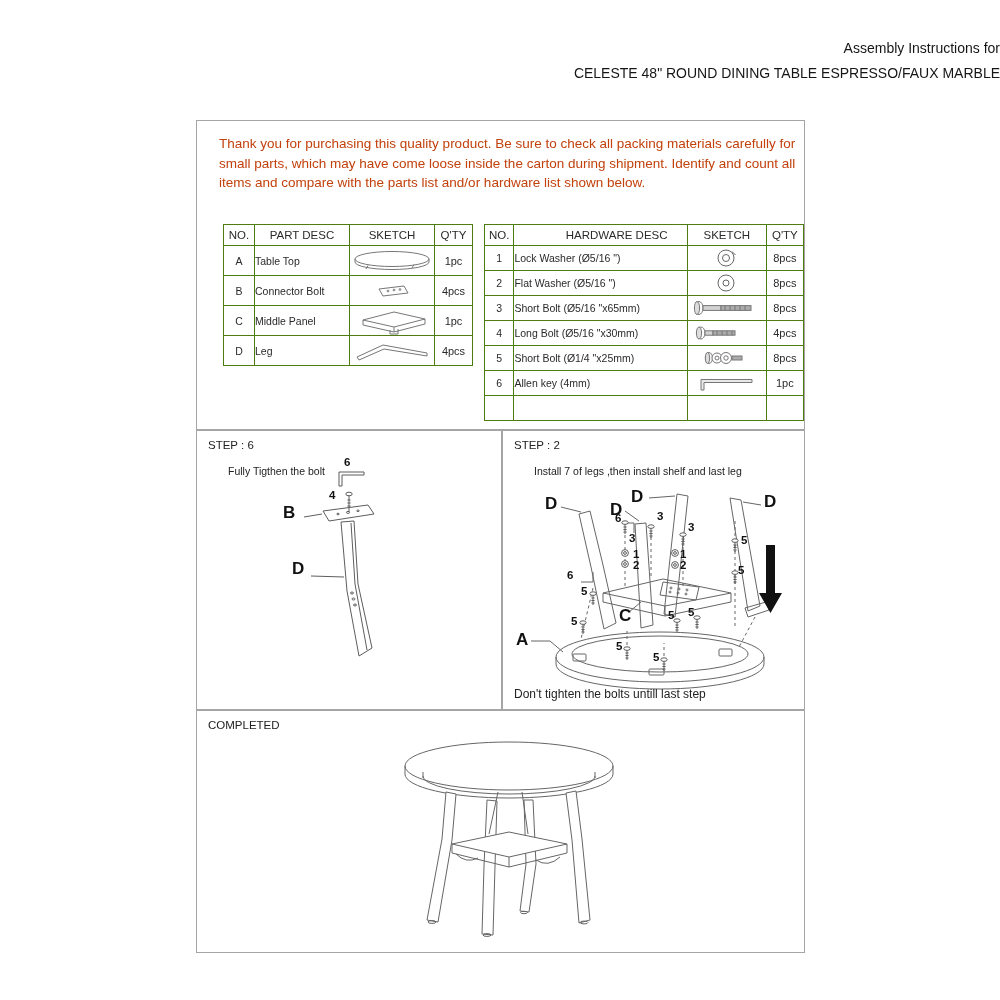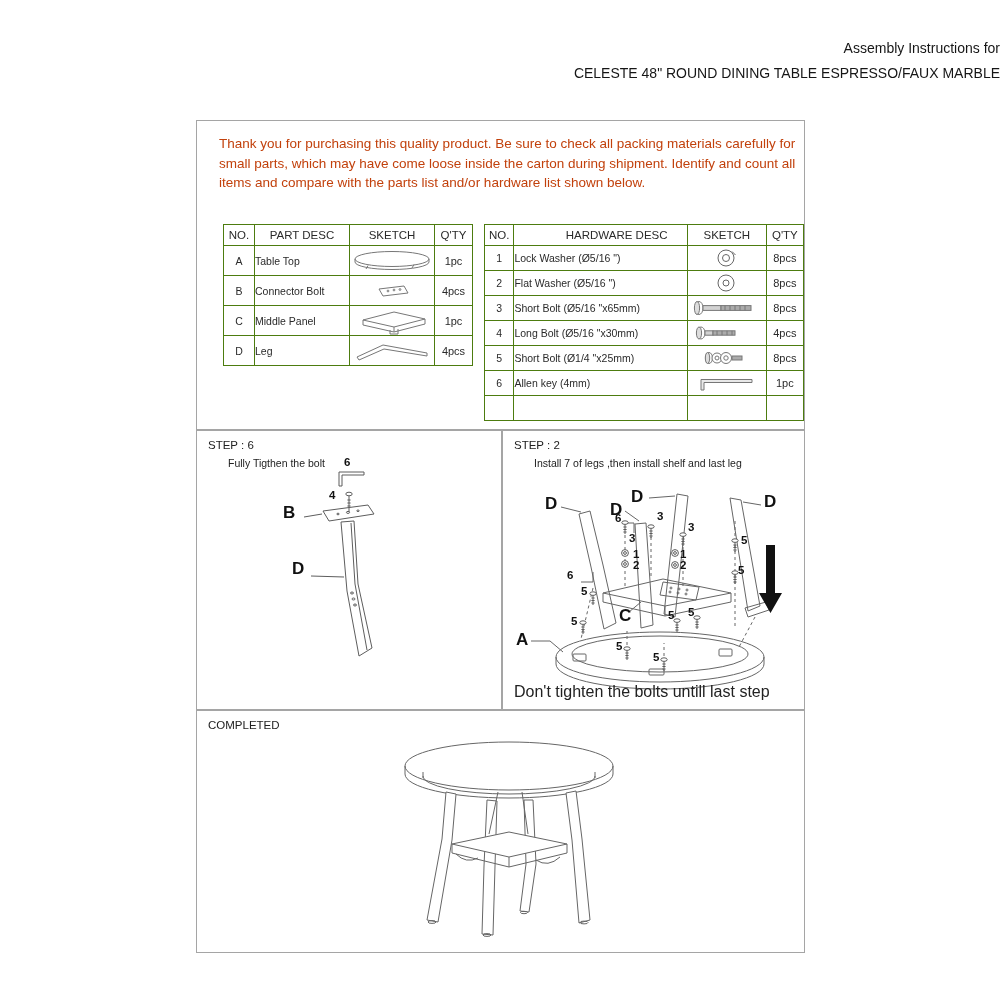--- a/index.html
+++ b/index.html
@@ -10,26 +10,26 @@
   #intro{position:absolute;left:22px;top:13px;width:578px;font-size:13.5px;line-height:19.5px;color:#c2410c;}
   table.lst{border-collapse:collapse;table-layout:fixed;}
   table.lst td,table.lst th{border:1px solid #4d7c0f;padding:0;overflow:hidden;}
   table.lst th{font-weight:normal;font-size:11.5px;color:#2a2a2a;text-align:center;}
   table.lst td{font-size:10.5px;color:#2a2a2a;}
   td.cno,td.cqty{text-align:center;}
   td.cdesc{padding-left:8px;margin-left:30px;}
   td.csk{text-align:center;}
   td.csk svg{vertical-align:middle;}
   .step-title{position:absolute;left:11px;top:8px;font-size:11.5px;color:#222;}
-  .step-sub{position:absolute;left:11px;top:26px;font-size:10.5px;color:#222;padding-left:20px;}
+  .step-sub{position:absolute;left:11px;top:34px;font-size:10.5px;color:#222;padding-left:20px;}
   .diagram{position:absolute;}
   .co{position:absolute;color:#111;font-weight:bold;line-height:1;}
   .co.num{font-size:11.5px;}
   .co.letter{font-size:17px;}
-  .note{position:absolute;left:11px;bottom:8px;font-size:16px;color:#222;}
+  .note{position:absolute;left:11px;bottom:8px;font-size:12px;color:#222;}
   svg.art{position:absolute;left:0;top:0;}
 </style>
 </head>
 <body>
 <div id="page">
 
 <div class="tline" style="top:40px">Assembly Instructions for</div>
 <div class="tline" style="top:65px">CELESTE 48" ROUND DINING TABLE ESPRESSO/FAUX MARBLE</div>
 
 <div class="frame" style="left:196px;top:120px;width:609px;height:310px;">

